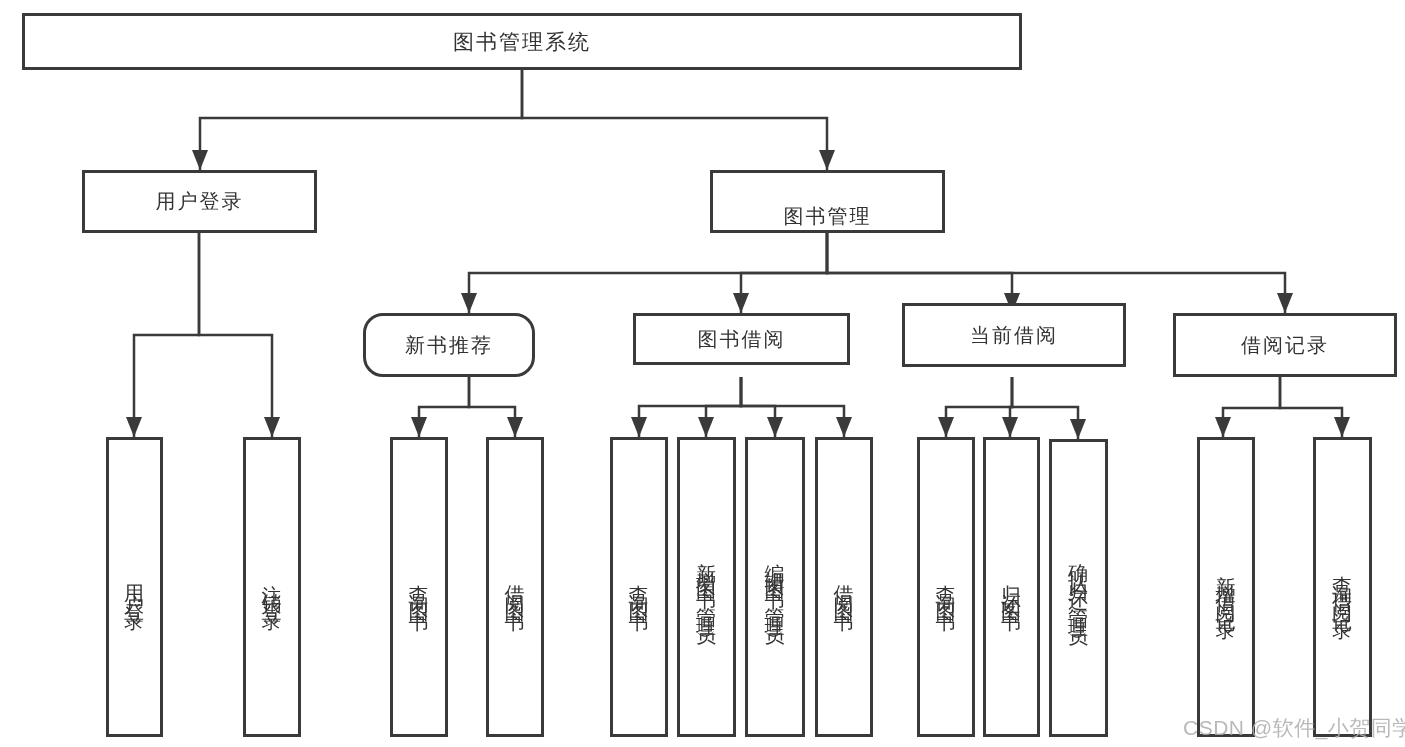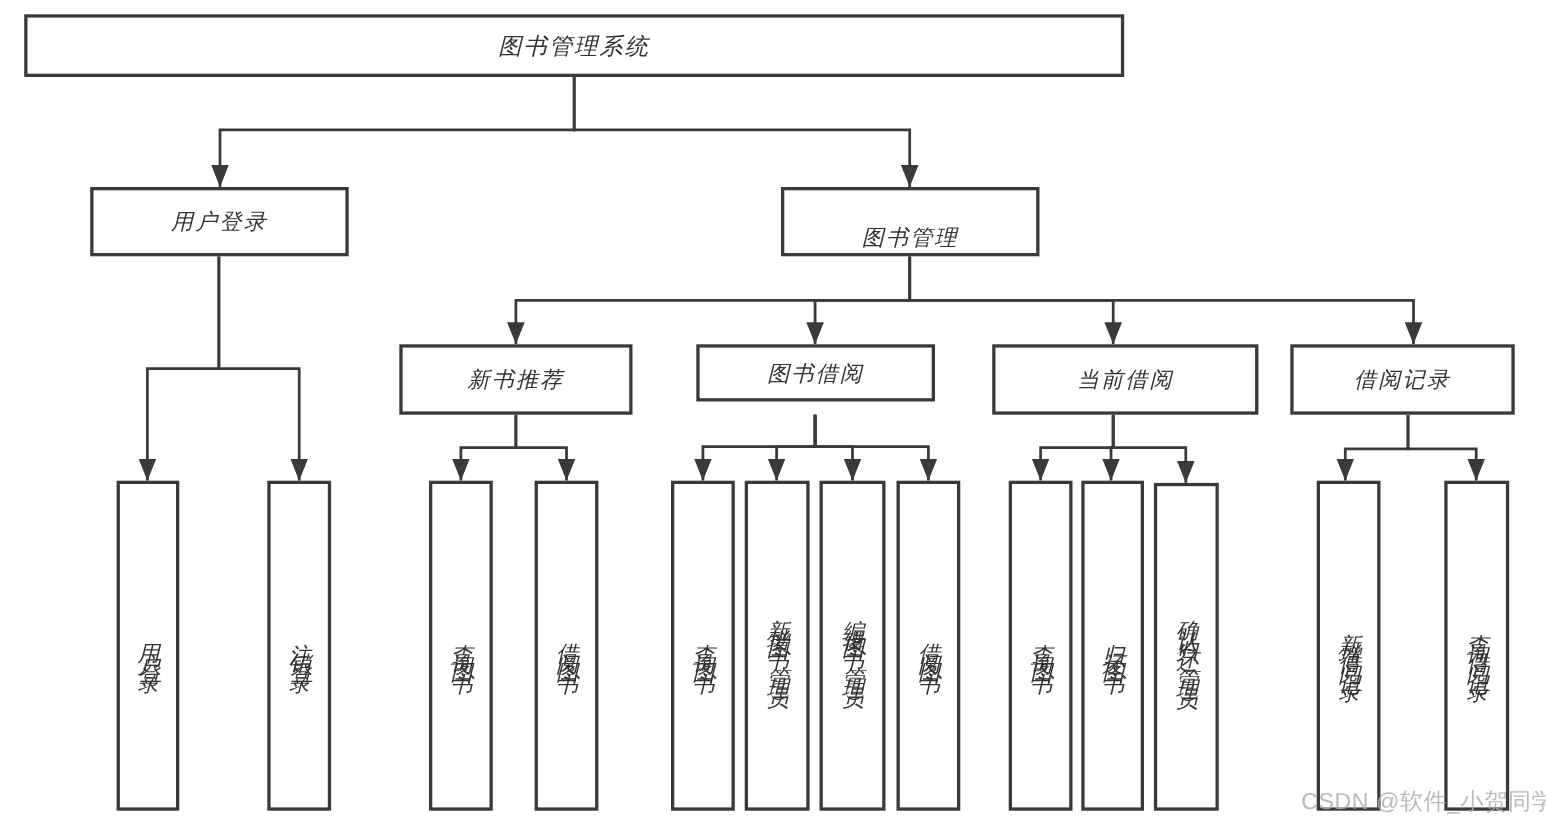--- a/index.html
+++ b/index.html
@@ -38,21 +38,20 @@
     background: var(--box-fill, #ffffff);
     border: 3px solid var(--box-border, #3a3a3a);
     display: flex;
     align-items: center;
     justify-content: center;
     z-index: 2;
   }
   .node-label {
     color: var(--text-color, #333333);
     white-space: nowrap;
-    font-style: italic;
   }
   .node.horizontal .node-label {
     font-size: 20px;
     letter-spacing: 2px;
   }
   .node.horizontal.level-1 .node-label {
     font-size: 21px;
   }
   .node.vertical .node-label {
     writing-mode: vertical-rl;
@@ -108,30 +107,30 @@
   <div class="watermark">CSDN @软件_小贺同学</div>
 <div class="node horizontal level-1" style="left: 22px; top: 13px; width: 1000px; height: 57px;">
       <span class="node-label">图书管理系统</span>
     </div>
     <div class="node horizontal level-2" style="left: 82px; top: 170px; width: 235px; height: 63px;">
       <span class="node-label">用户登录</span>
     </div>
     <div class="node horizontal level-2" style="left: 710px; top: 170px; width: 235px; height: 63px; align-items: flex-end;">
       <span class="node-label">图书管理</span>
     </div>
-    <div class="node horizontal level-3" style="left: 363px; top: 313px; width: 212px; height: 64px;">
+    <div class="node horizontal level-3" style="left: 363px; top: 313px; width: 172px; height: 64px; border-radius: 20px;">
       <span class="node-label">新书推荐</span>
     </div>
     <div class="node horizontal level-3" style="left: 633px; top: 313px; width: 217px; height: 52px;">
       <span class="node-label">图书借阅</span>
     </div>
-    <div class="node horizontal level-3" style="left: 902px; top: 313px; width: 242px; height: 64px;">
+    <div class="node horizontal level-3" style="left: 902px; top: 303px; width: 224px; height: 64px;">
       <span class="node-label">当前借阅</span>
     </div>
-    <div class="node horizontal level-3" style="left: 1173px; top: 313px; width: 204px; height: 64px;">
+    <div class="node horizontal level-3" style="left: 1173px; top: 313px; width: 224px; height: 64px;">
       <span class="node-label">借阅记录</span>
     </div>
     <div class="node vertical level-4" style="left: 106px; top: 437px; width: 57px; height: 300px;">
       <span class="node-label">用户登录</span>
     </div>
     <div class="node vertical level-4" style="left: 243px; top: 437px; width: 58px; height: 300px;">
       <span class="node-label">注销登录</span>
     </div>
     <div class="node vertical level-4" style="left: 390px; top: 437px; width: 58px; height: 300px;">
       <span class="node-label">查询图书</span>

